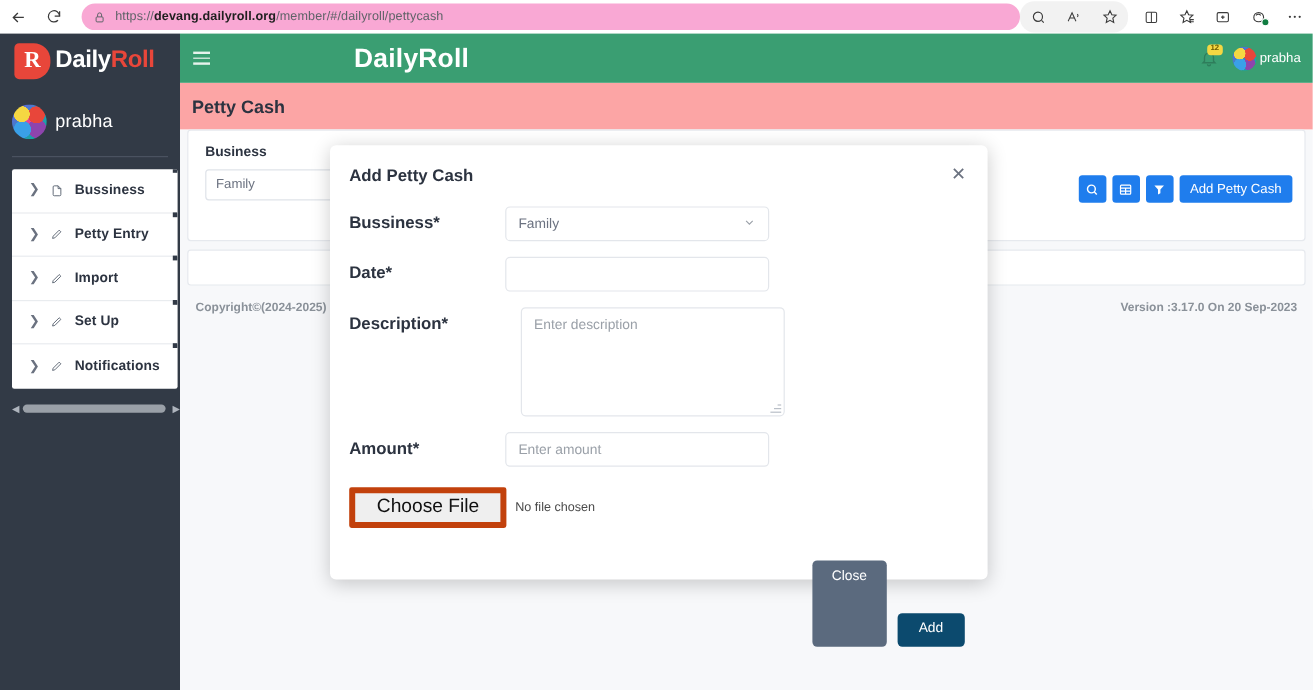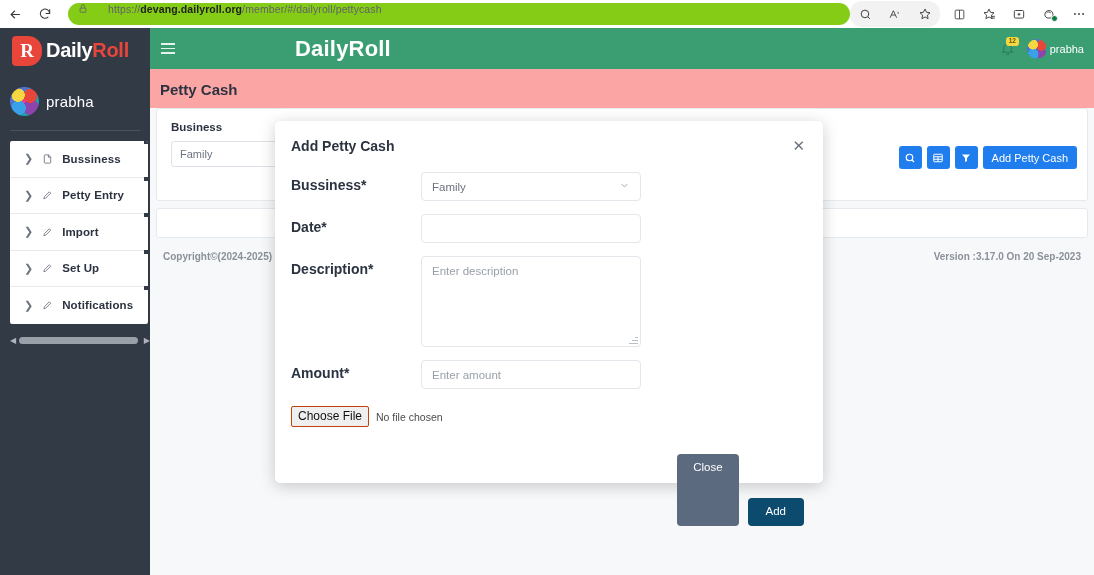--- a/index.html
+++ b/index.html
@@ -15,22 +15,22 @@
     position: absolute; left: 0; top: 0; width: 1094px; height: 28px;
     background: #ffffff; display: flex; align-items: center;
   }
   .nav-btn {
     width: 30px; height: 26px; display: flex; align-items: center;
     justify-content: center; color: #3b3b3b; font-size: 14px;
   }
   .nav-btn svg { display: block; }
   .url-pill {
     margin-left: 8px; height: 22px; flex: 1; max-width: 820px;
-    background: #84cc16; border-radius: 12px; display: flex;
-    padding: 0 10px; gap: 20px;
+    background: #f9a8d4; border-radius: 12px; display: flex;
+    align-items: center; padding: 0 10px; gap: 8px;
   }
   .url-text {
     font-size: 10.5px; color: #5f6368; white-space: nowrap;
     letter-spacing: .1px;
   }
   .url-text b { color: #1f1f1f; font-weight: 600; }
   .lock-icon { color: #5f6368; display: flex; }
   .tb-icons { display: flex; align-items: center; margin-left: auto; }
   .tb-ic {
     width: 30px; height: 26px; display: flex; align-items: center;
@@ -207,31 +207,32 @@
     font-size: 11.5px; color: #9aa0a8; padding: 0 10px;
     display: flex; align-items: center; background: #fff;
   }
   .m-select {
     justify-content: space-between; color: #6b7280;
   }
   .m-textarea {
     width: 220px; height: 91px; border: 1px solid #e3e6eb; border-radius: 4px;
     font-size: 11.5px; color: #9aa0a8; padding: 8px 10px; background: #fff;
     position: relative;
+    margin-left: 13px;
   }
   .resize-grip {
     position: absolute; right: 2px; bottom: 2px; width: 9px; height: 9px;
   }
   .resize-grip i {
     position: absolute; right: 0; display: block; height: 1px; background: #b9bfc7;
   }
   .file-row { display: flex; align-items: center; gap: 7px; padding-top: 4px; }
   .file-btn {
-    border: 1px solid #c2410c; background: #efefef; font-size: 12px;
-    color: #111; padding: 2px 6px; border-radius: 2px; line-height: 1.25;
+    border: 5px solid #c2410c; background: #efefef; font-size: 16px;
+    color: #111; padding: 2px 18px; border-radius: 2px; line-height: 1.25;
   }
   .file-status { font-size: 10.5px; color: #4b4b4b; }
   .modal-foot {
     display: flex; justify-content: flex-end; gap: 9px;
     padding: 14px 19px 0 0;
   }
   .btn {
     border-radius: 4px; font-size: 11.5px; font-weight: normal; color: #fff;
     padding: 8px 16px; line-height: 1; cursor: pointer;
   }

